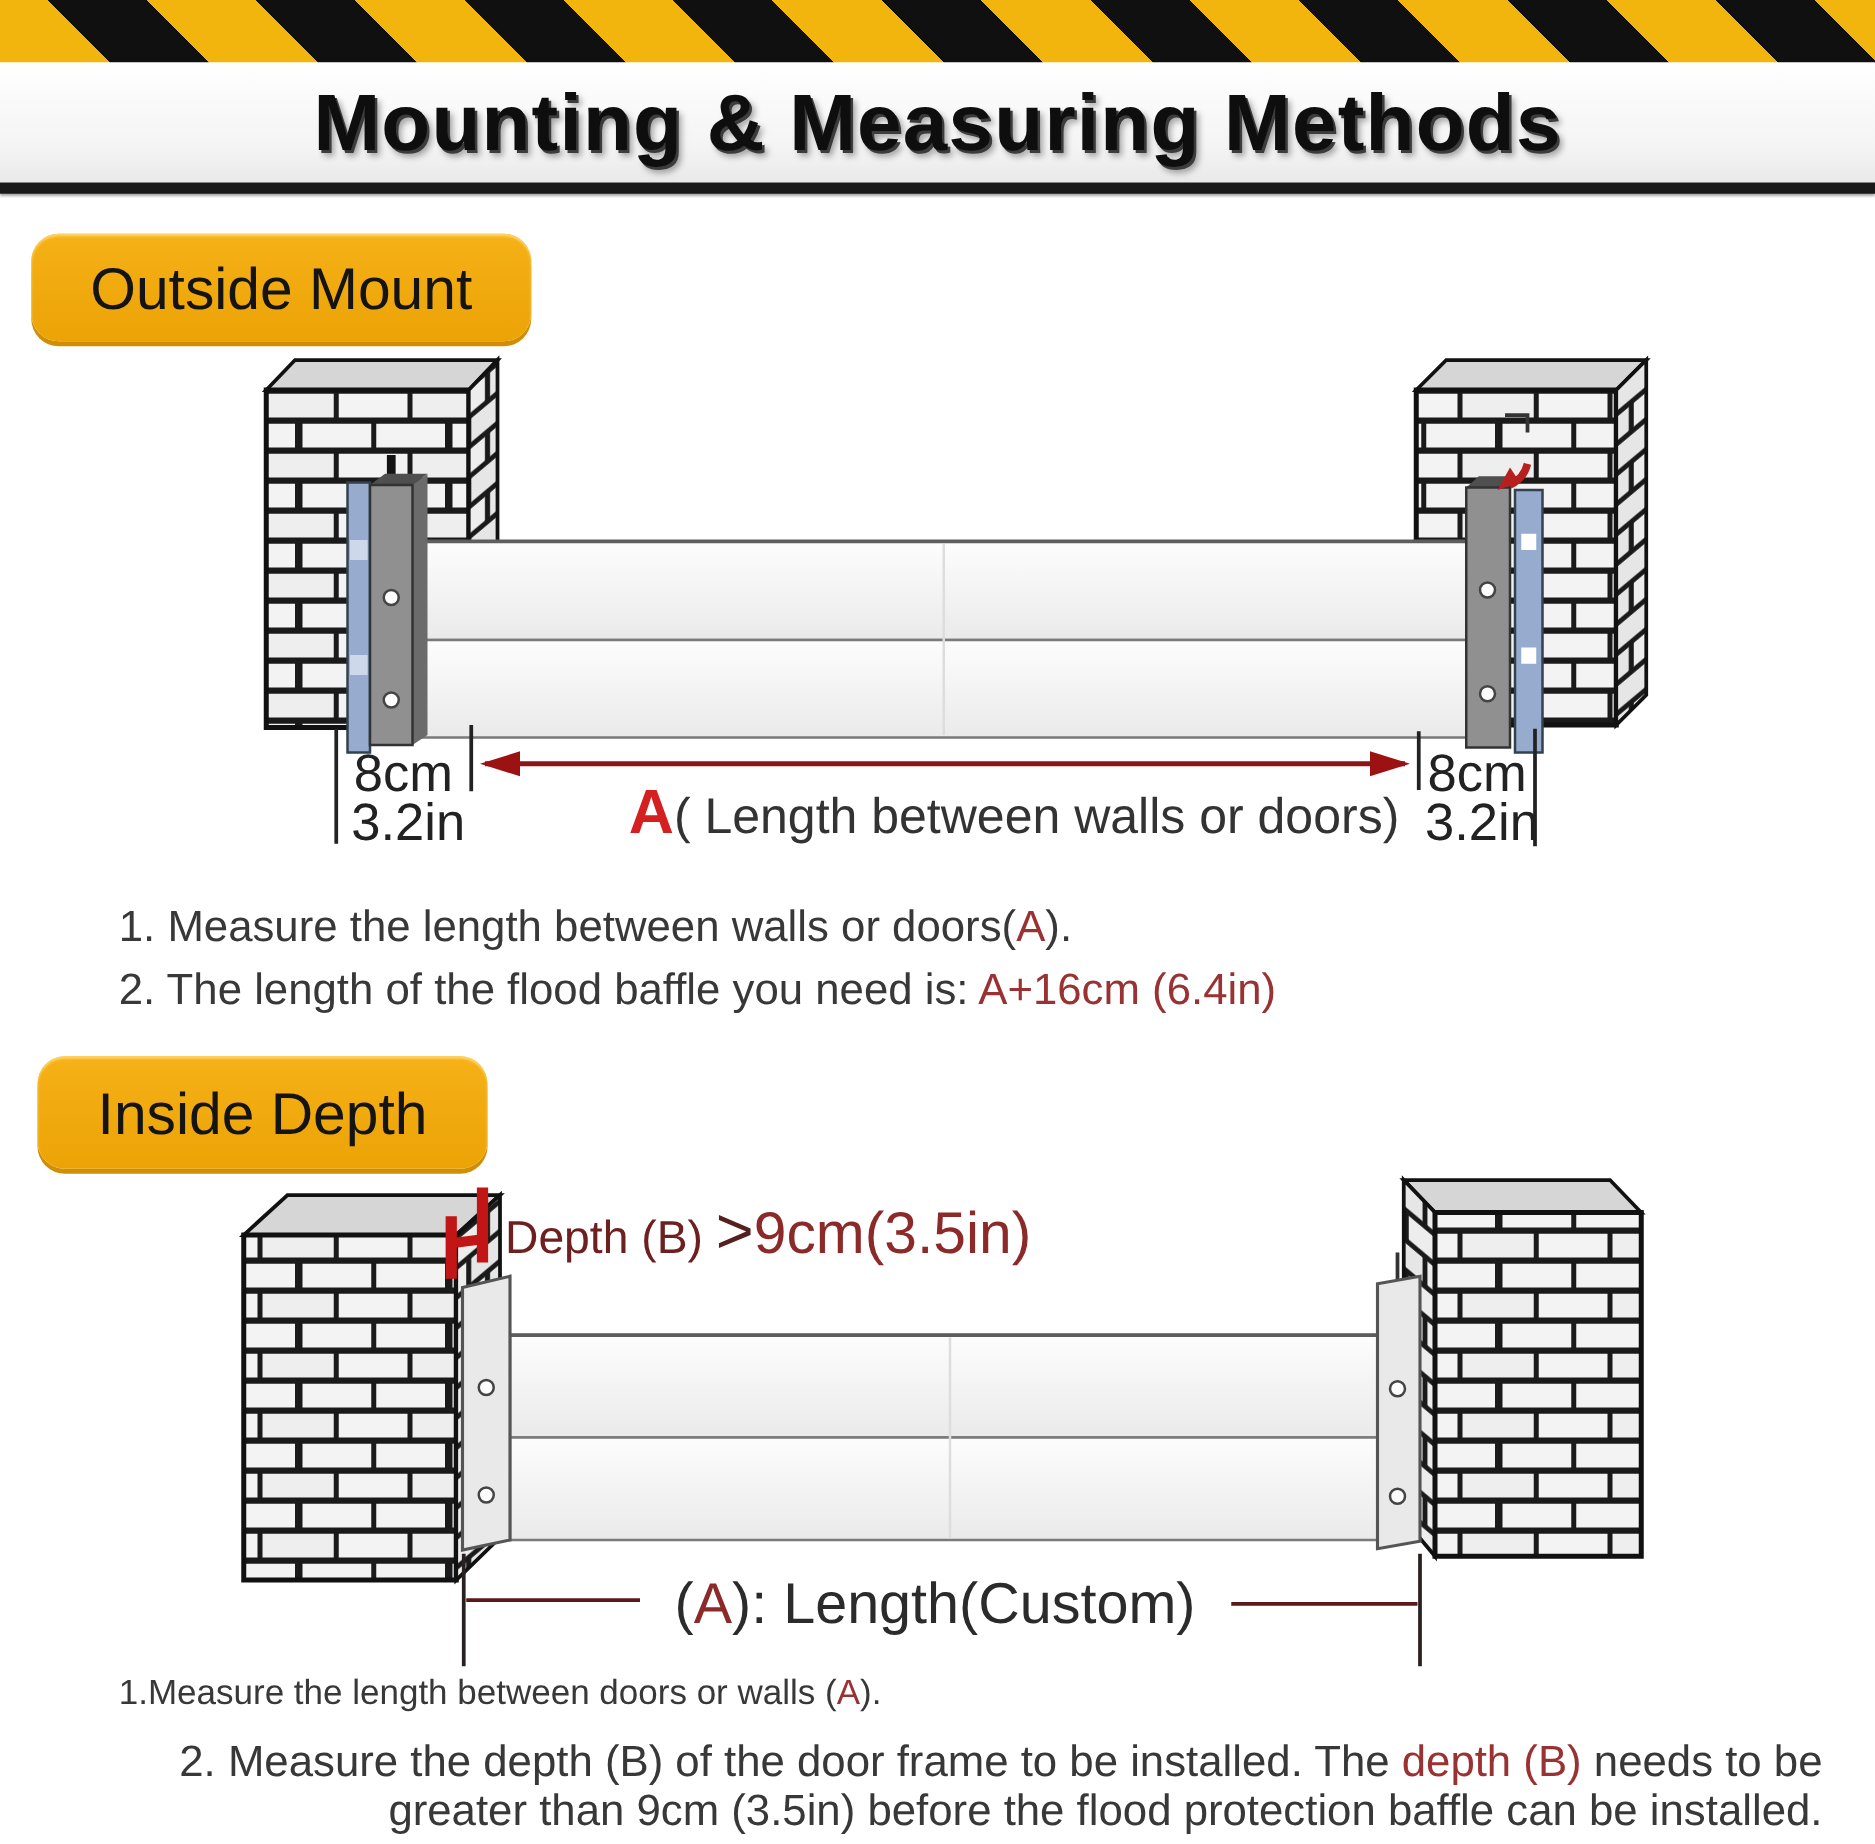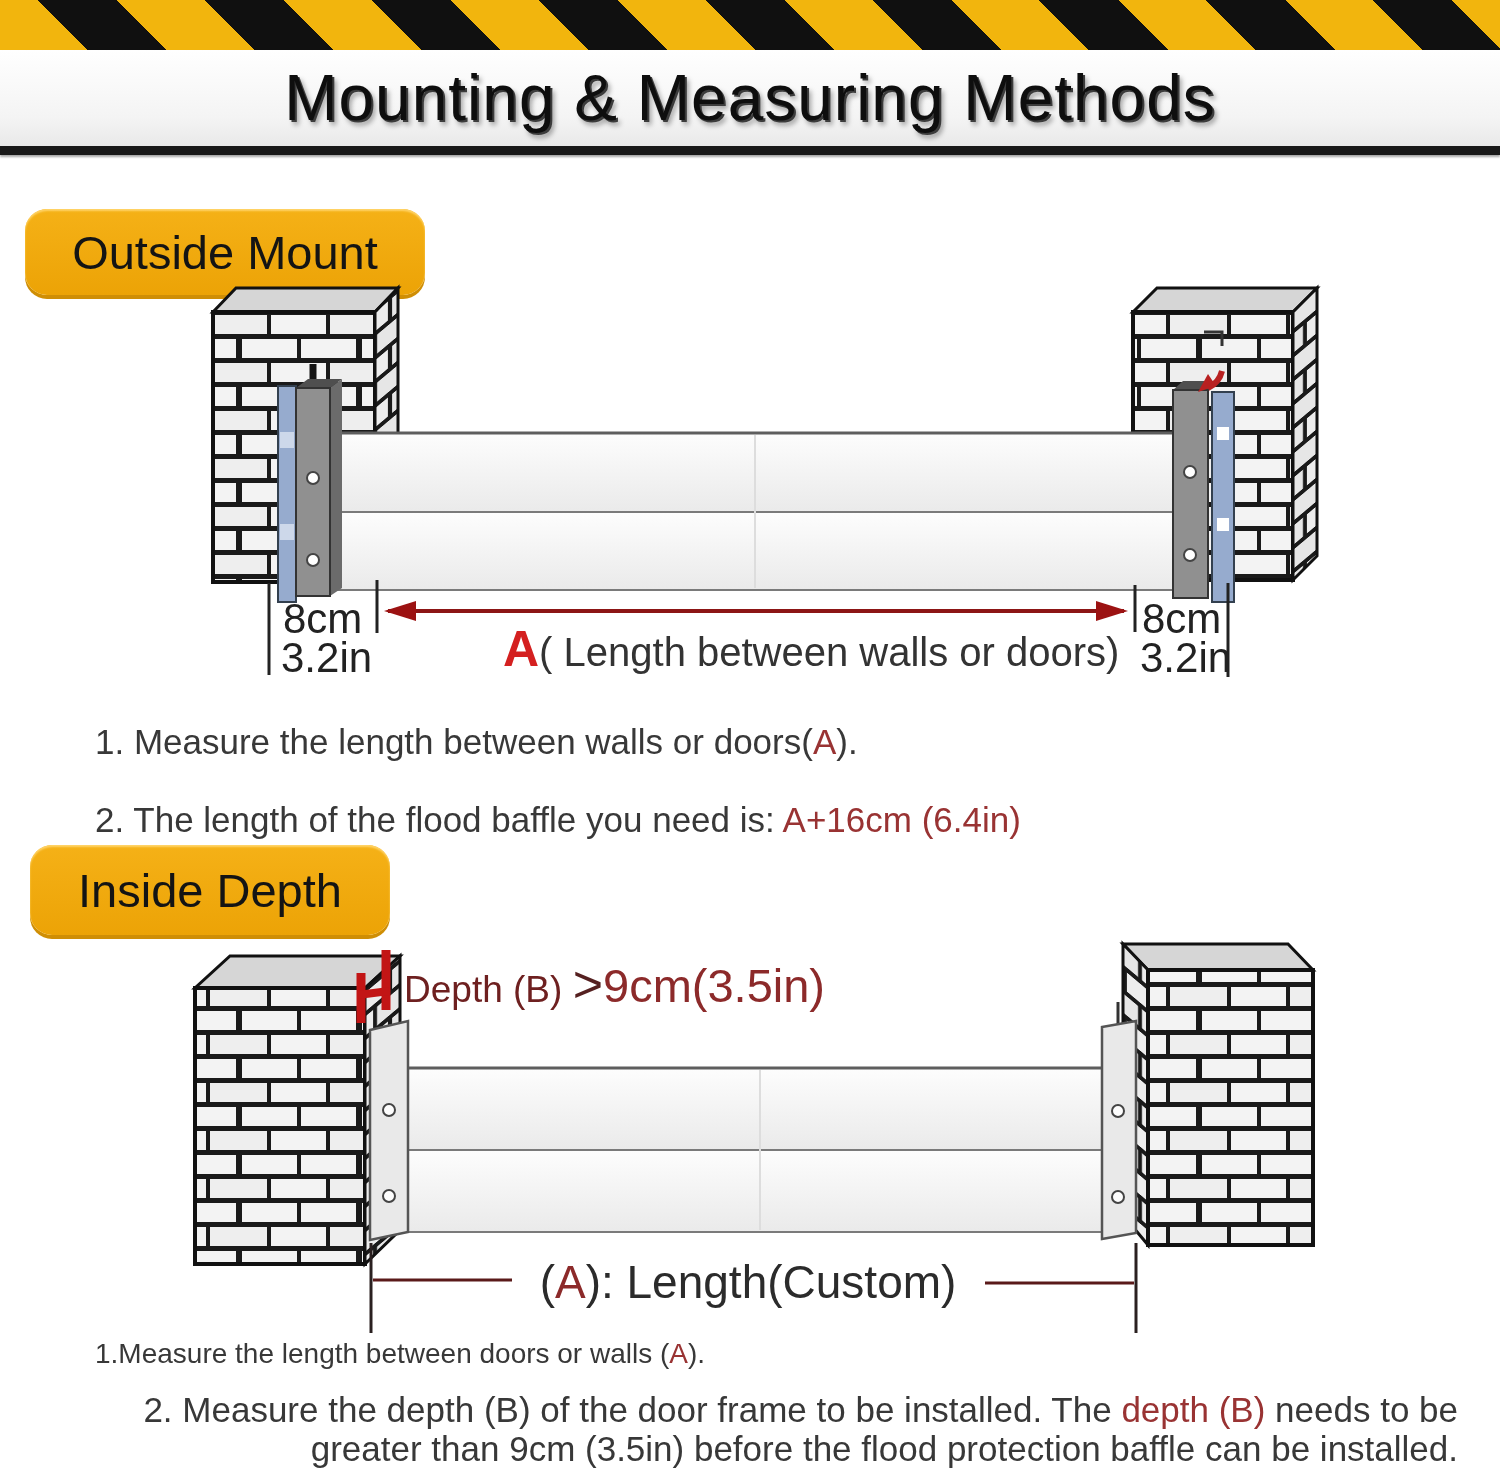--- a/index.html
+++ b/index.html
@@ -4,39 +4,39 @@
 <style>
   html,body{margin:0;padding:0;background:#fff;}
   .canvas{position:relative;width:1500px;height:1475px;background:#ffffff;overflow:hidden;
           font-family:"Liberation Sans","DejaVu Sans",sans-serif;color:#2e2e2e;}
   
   .hazard{position:absolute;left:0;top:0;width:1500px;height:50px;
           background:repeating-linear-gradient(45deg,#f2b50d 0 62px,#101010 62px 118px);}
   .titlebar{position:absolute;left:0;top:50px;width:1500px;height:96px;
             background:linear-gradient(180deg,#ffffff 0%,#f4f4f4 70%,#e9e9e9 100%);
             display:flex;align-items:center;justify-content:center;}
-  .titlebar h1{margin:0;font-size:64px;font-weight:normal;letter-spacing:1px;color:#0e0e0e;
+  .titlebar h1{margin:0;font-size:64px;font-weight:bold;letter-spacing:1px;color:#0e0e0e;
                text-shadow:2px 2px 0 #3c3c3c,4px 5px 5px rgba(0,0,0,.35);}
   .divider-bar{position:absolute;left:0;top:146px;width:1500px;height:9px;background:#191919;
                box-shadow:0 2px 2px rgba(0,0,0,.35);}
   
   .badge{position:absolute;display:flex;align-items:center;justify-content:center;
          background:linear-gradient(180deg,#f5b117 0%,#eca306 100%);
          border-radius:22px;box-shadow:0 4px 0 #cf8e05, inset 0 2px 2px #ffd469;
          color:#141414;font-size:47px;}
-  .badge.outside{left:25px;top:187px;width:400px;height:86px;margin-top:22px;}
+  .badge.outside{left:25px;top:187px;width:400px;height:86px;}
   .badge.inside{left:30px;top:845px;width:360px;height:90px;}
   
   svg.diagram{position:absolute;left:0;top:0;width:1500px;height:1475px;}
   text{font-family:"Liberation Sans","DejaVu Sans",sans-serif;}
   
   .step{position:absolute;font-size:35px;color:#383838;white-space:nowrap;text-align:right;}
   .step .hl{color:#993333;}
   .step-o1{left:95px;top:722px;}
-  .step-o2{left:95px;top:800px;}
+  .step-o2{left:95px;top:772px;}
   .step-i1{left:95px;top:1338px;font-size:28px;}
   .step-i2{left:50px;top:1390px;width:1408px;font-size:35px;line-height:1.12;
            text-align:right;white-space:normal;}
 </style>
 </head>
 <body>
 
 <div class="canvas">
 
   <div class="hazard"></div>

